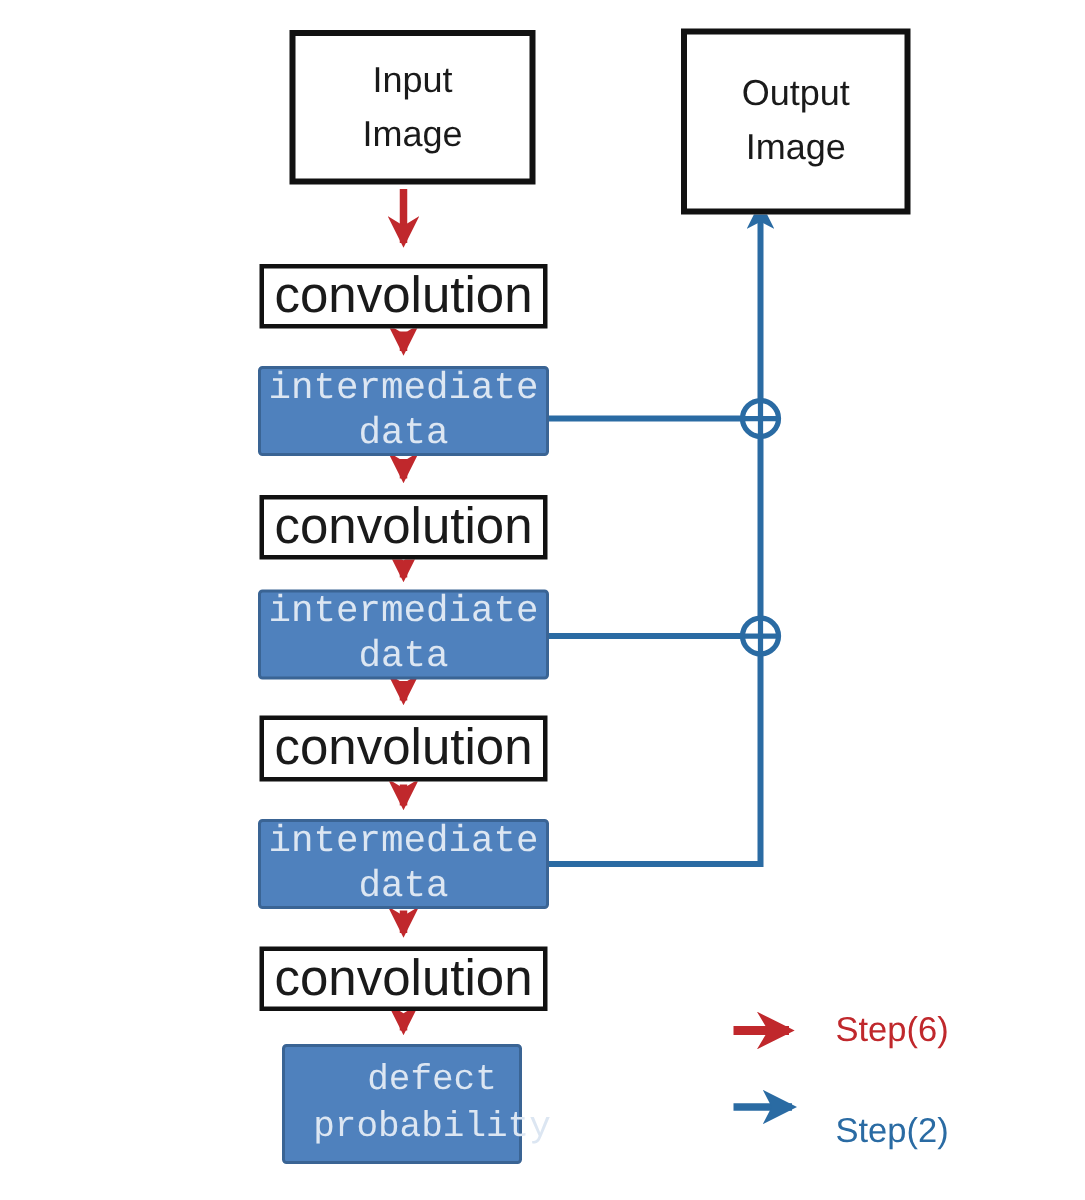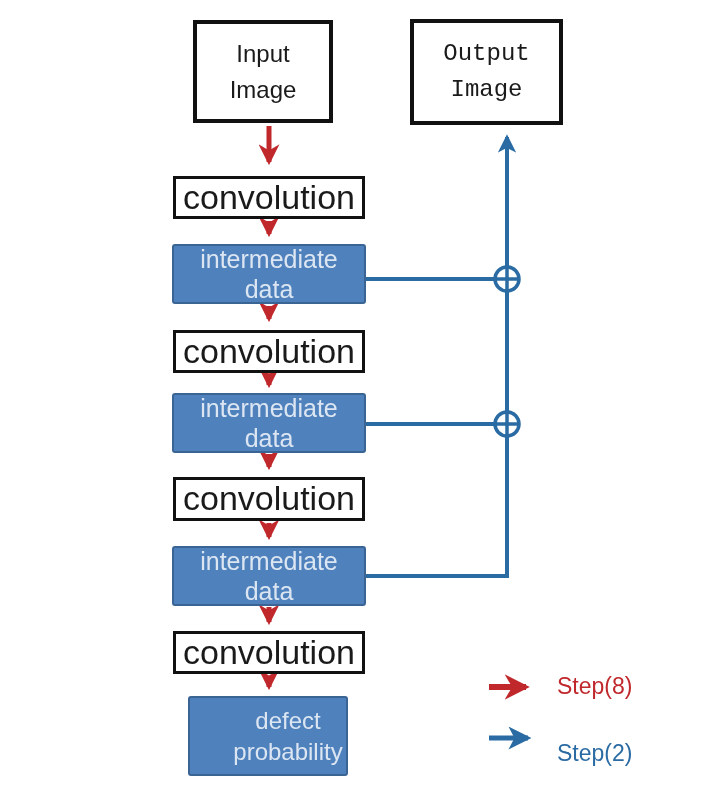--- a/index.html
+++ b/index.html
@@ -45,20 +45,21 @@
     font-size: 34px;
     line-height: 1.1;
   }
   .blue-box {
     background: var(--node-fill-blue, #4f81bd);
     border: 2px solid var(--node-border-blue, #3a6494);
     border-radius: 3px;
     color: var(--node-text-light, #dce6f2);
     font-size: 25px;
     line-height: 1.2;
+    font-family: Liberation Mono, monospace;
   }
   .defect-box {
     font-size: 24px;
     line-height: 1.3;
     padding-left: 40px;
   }
   .legend-label {
     position: absolute;
     font-size: 23px;
     line-height: 1.1;
@@ -114,24 +115,24 @@
       <line class="stroke-blue" x1="495" y1="424" x2="519" y2="424" stroke-width="3.5"></line>
       <line class="stroke-blue" x1="507" y1="412" x2="507" y2="436" stroke-width="3.5"></line>
     </g>
 
     <g fill="none">
       <line class="stroke-red" x1="489" y1="687" x2="526" y2="687" stroke-width="6" marker-end="url(#arrow-red)"></line>
       <line class="stroke-blue" x1="489" y1="738" x2="528" y2="738" stroke-width="5" marker-end="url(#arrow-blue)"></line>
     </g>
   </svg>
 
-  <div class="node black-box io-box" style="left:193px; top:20px; width:140px; height:103px;">Input
+  <div class="node black-box io-box" style="left:193px; top:20px; width:164px; height:103px;">Input
 Image</div>
 
-  <div class="node black-box io-box" style="left:410px; top:19px; width:153px; height:106px;font-family:Liberation Mono, monospace;">Output
+  <div class="node black-box io-box" style="left:454px; top:19px; width:153px; height:124px;">Output
 Image</div>
 
   <div class="node black-box conv-box" style="left:173px; top:176px; width:192px; height:43px;">convolution</div>
 
   <div class="node blue-box" style="left:172px; top:244px; width:194px; height:60px;">intermediate
 data</div>
 
   <div class="node black-box conv-box" style="left:173px; top:330px; width:192px; height:43px;">convolution</div>
 
   <div class="node blue-box" style="left:172px; top:393px; width:194px; height:60px;">intermediate
@@ -140,17 +141,17 @@
   <div class="node black-box conv-box" style="left:173px; top:477px; width:192px; height:44px;">convolution</div>
 
   <div class="node blue-box" style="left:172px; top:546px; width:194px; height:60px;">intermediate
 data</div>
 
   <div class="node black-box conv-box" style="left:173px; top:631px; width:192px; height:43px;">convolution</div>
 
   <div class="node blue-box defect-box" style="left:188px; top:696px; width:160px; height:80px;">defect
 probability</div>
 
-  <div class="legend-label legend-step1" style="left:557px; top:674px;">Step(8)</div>
+  <div class="legend-label legend-step1" style="left:557px; top:674px;">Step(6)</div>
 
   <div class="legend-label legend-step2" style="left:557px; top:725px;">Step(2)</div>
 
 </div>
 
 </body></html>

